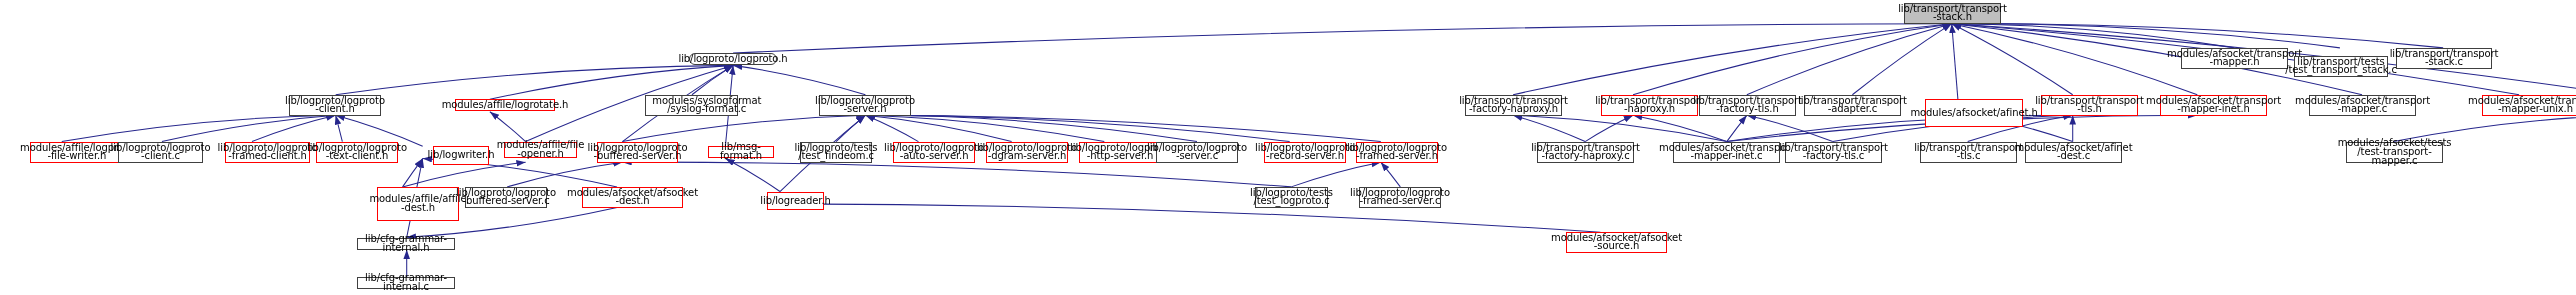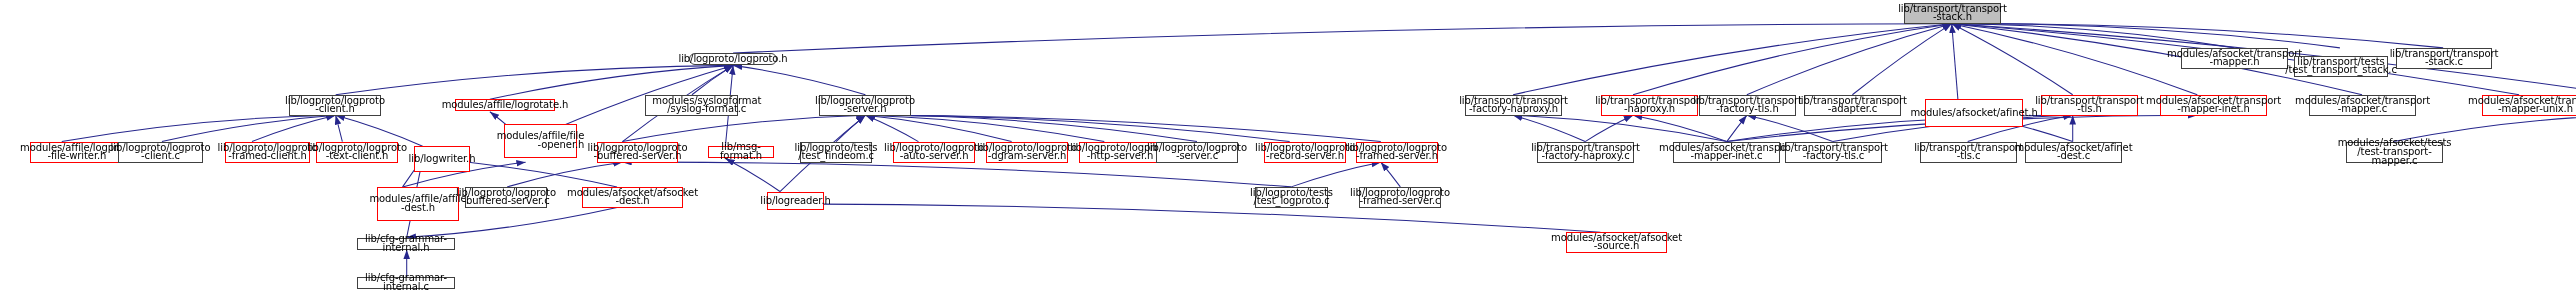--- a/index.html
+++ b/index.html
@@ -165,22 +165,22 @@
       <div class="node red" style="left: 2573px; top: 95px; width: 97px; height: 20.6px;">modules/afsocket/tests
 /transport-mapper-lib.h</div>
       <div class="node red" style="left: 14.4px; top: 142px; width: 93px; height: 20.6px;">modules/affile/logproto
 -file-writer.h</div>
       <div class="node dark" style="left: 118px; top: 142px; width: 85px; height: 20.6px;">lib/logproto/logproto
 -client.c</div>
       <div class="node red" style="left: 209px; top: 142px; width: 85px; height: 20.6px;">lib/logproto/logproto
 -framed-client.h</div>
       <div class="node red" style="left: 300px; top: 142px; width: 82px; height: 20.6px;">lib/logproto/logproto
 -text-client.h</div>
-      <div class="node red" style="left: 398px; top: 146px; width: 56px; height: 26px;">lib/logwriter.h</div>
-      <div class="node red" style="left: 488px; top: 124px; width: 73px; height: 34px; text-align: right;">modules/affile/file
+      <div class="node red" style="left: 417px; top: 146px; width: 56px; height: 19px;">lib/logwriter.h</div>
+      <div class="node red" style="left: 488px; top: 142px; width: 73px; height: 16px;">modules/affile/file
 -opener.h</div>
       <div class="node red" style="left: 581px; top: 142px; width: 81px; height: 20.6px;">lib/logproto/logproto
 -buffered-server.h</div>
       <div class="node red" style="left: 692px; top: 146px; width: 66px; height: 12.4px;">lib/msg-format.h</div>
       <div class="node dark" style="left: 800px; top: 142px; width: 72px; height: 20.6px;">lib/logproto/tests
 /test_findeom.c</div>
       <div class="node red" style="left: 877px; top: 142px; width: 82px; height: 20.6px;">lib/logproto/logproto
 -auto-server.h</div>
       <div class="node red" style="left: 970px; top: 142px; width: 82px; height: 20.6px;">lib/logproto/logproto
 -dgram-server.h</div>

